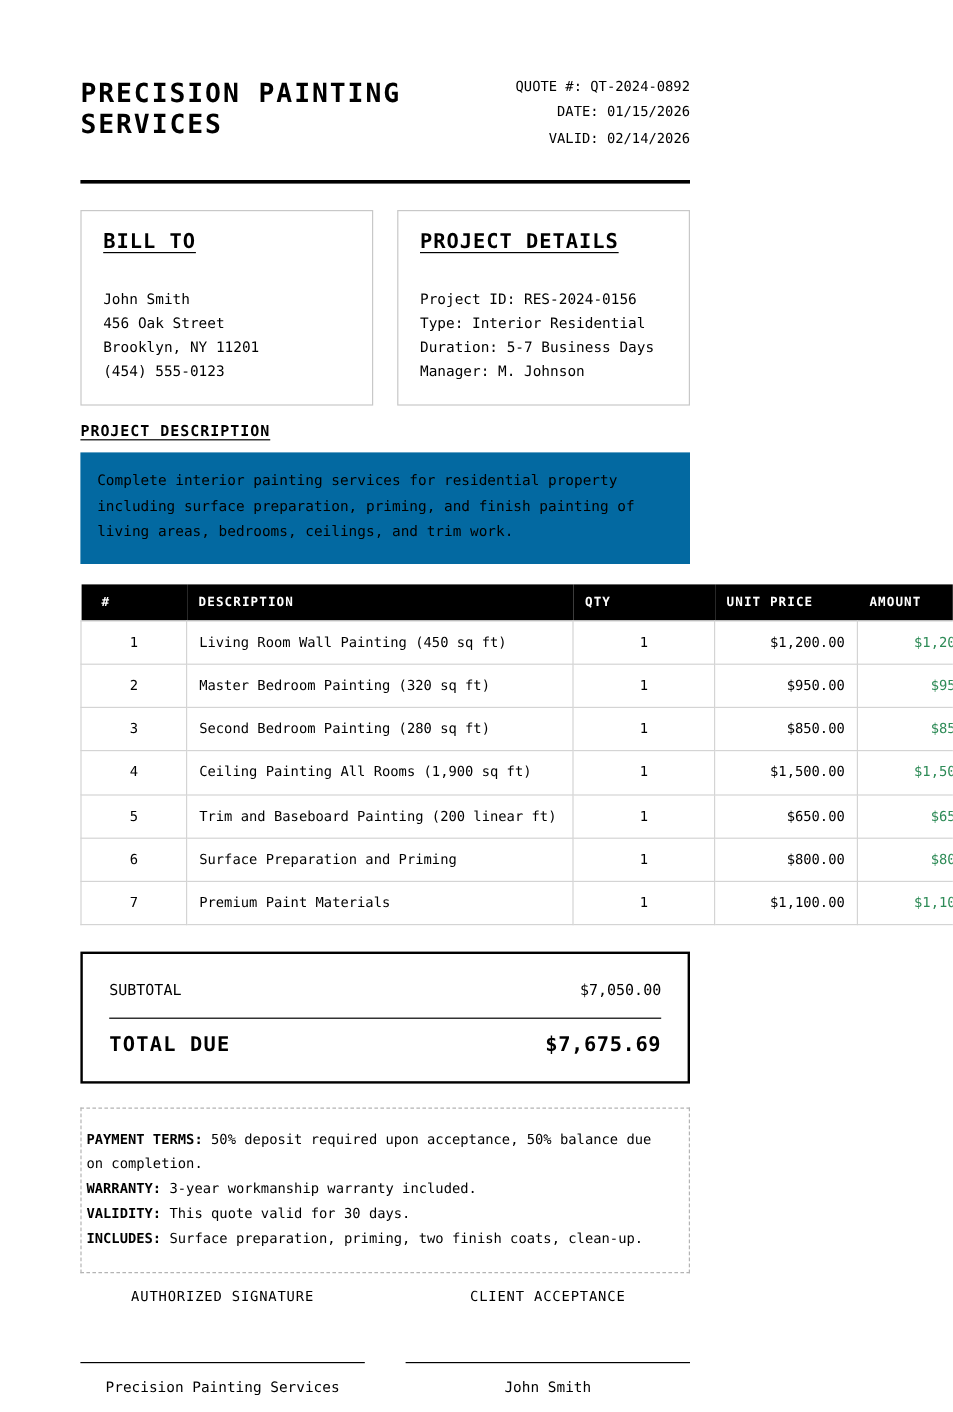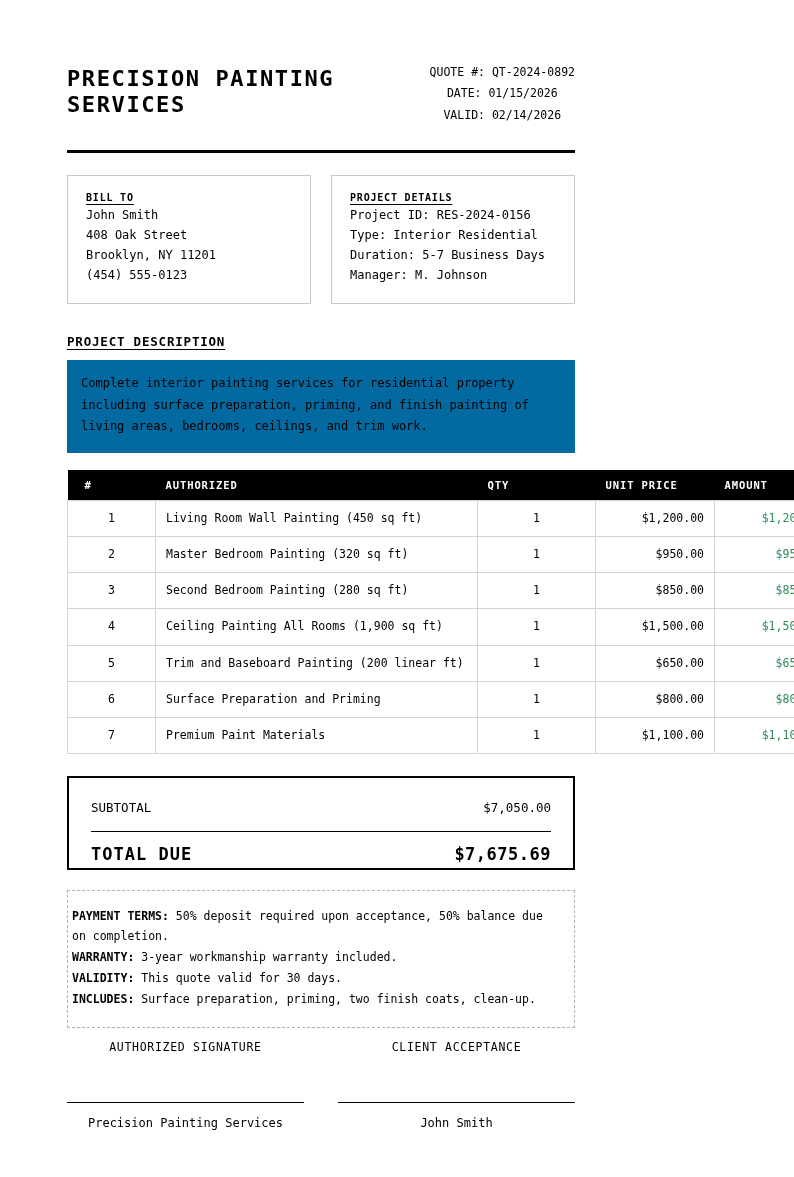--- a/index.html
+++ b/index.html
@@ -30,21 +30,21 @@
   }
   .company-name {
     font-size: 22px;
     font-weight: bold;
     letter-spacing: 1.6px;
     line-height: 1.2;
     margin: 0;
     padding-top: 10px;
   }
   .header-meta {
-    text-align: center;
+    text-align: right;
     font-size: 11.5px;
     line-height: 1.85;
     padding-top: 6px;
     white-space: nowrap;
   }
   .rule-thick {
     border-bottom: 3px solid #000;
     margin-top: 24px;
   }
 
@@ -55,41 +55,41 @@
     margin-top: 22px;
   }
   .info-box {
     box-sizing: border-box;
     flex: 1;
     border: 1px solid #c8c8c8;
     padding: 16px 18px 18px 18px;
     min-height: 128px;
   }
   .info-title {
-    font-size: 10px;
+    font-size: 17px;
     font-weight: bold;
     letter-spacing: 0.8px;
     text-decoration: underline;
     text-underline-offset: 3px;
-    margin-bottom: 2px;
+    margin-bottom: 27px;
   }
   .info-line {
     font-size: 12px;
     line-height: 1.68;
     white-space: nowrap;
   }
 
   
   .section-title {
     font-size: 12.5px;
     font-weight: bold;
     letter-spacing: 0.8px;
     text-decoration: underline;
     text-underline-offset: 3px;
-    margin-top: 30px;
+    margin-top: 13px;
   }
   .description-box {
     background: #0369a1;
     padding: 13px 14px 15px 14px;
     margin-top: 11px;
     font-size: 12px;
     line-height: 1.78;
   }
 
   
@@ -124,21 +124,21 @@
   td.c-num { text-align: center; color: #000; }
   td.c-desc { text-align: left; padding-left: 14px; }
   td.c-qty { text-align: center; }
   td.c-unit { text-align: right; padding-right: 11px; }
   td.c-amt { text-align: right; padding-right: 11px; color: #2e8b57; }
 
   
   .totals-box {
     border: 2px solid #000;
     margin-top: 22px;
-    padding: 17px 22px 4px 22px;
+    padding: 17px 22px 20px 22px;
   }
   .totals-line {
     display: flex;
     justify-content: space-between;
     font-size: 12.5px;
     line-height: 2.1;
   }
   .totals-divider {
     border-bottom: 1px solid #000;
     margin: 9px 0 4px 0;
@@ -201,41 +201,41 @@
       <div>DATE: 01/15/2026</div>
       <div>VALID: 02/14/2026</div>
     </div>
   </div>
   <div class="rule-thick"></div>
 
   <div class="info-row">
     <div class="info-box">
       <div class="info-title">BILL TO</div>
       <div class="info-line">John Smith</div>
-      <div class="info-line">408 Oak Street</div>
+      <div class="info-line">456 Oak Street</div>
       <div class="info-line">Brooklyn, NY 11201</div>
       <div class="info-line">(454) 555-0123</div>
     </div>
     <div class="info-box">
       <div class="info-title">PROJECT DETAILS</div>
       <div class="info-line">Project ID: RES-2024-0156</div>
       <div class="info-line">Type: Interior Residential</div>
       <div class="info-line">Duration: 5-7 Business Days</div>
       <div class="info-line">Manager: M. Johnson</div>
     </div>
   </div>
 
   <div class="section-title">PROJECT DESCRIPTION</div>
   <div class="description-box">Complete interior painting services for residential property including surface preparation, priming, and finish painting of living areas, bedrooms, ceilings, and trim work.</div>
 
   <table class="items">
     <thead>
       <tr>
         <th class="c-num">#</th>
-        <th class="c-desc">AUTHORIZED</th>
+        <th class="c-desc">DESCRIPTION</th>
         <th class="c-qty">QTY</th>
         <th class="c-unit">UNIT PRICE</th>
         <th class="c-amt">AMOUNT</th>
       </tr>
     </thead>
     <tbody id="items-body">
         <tr>
           <td class="c-num">1</td>
           <td class="c-desc">Living Room Wall Painting (450 sq ft)</td>
           <td class="c-qty">1</td>

